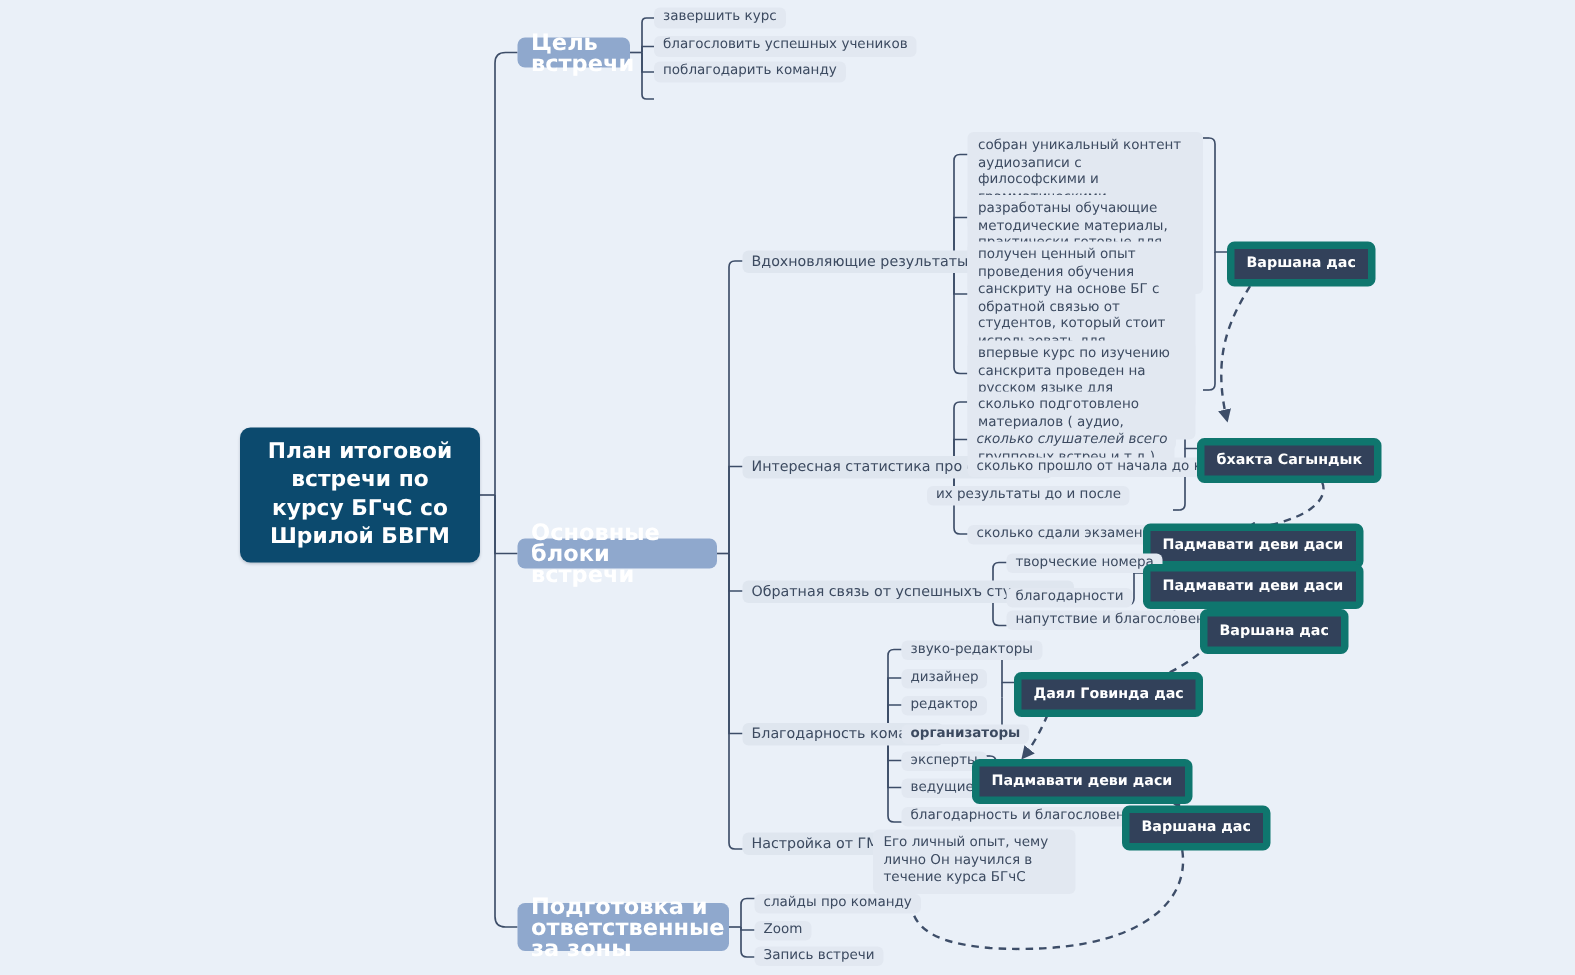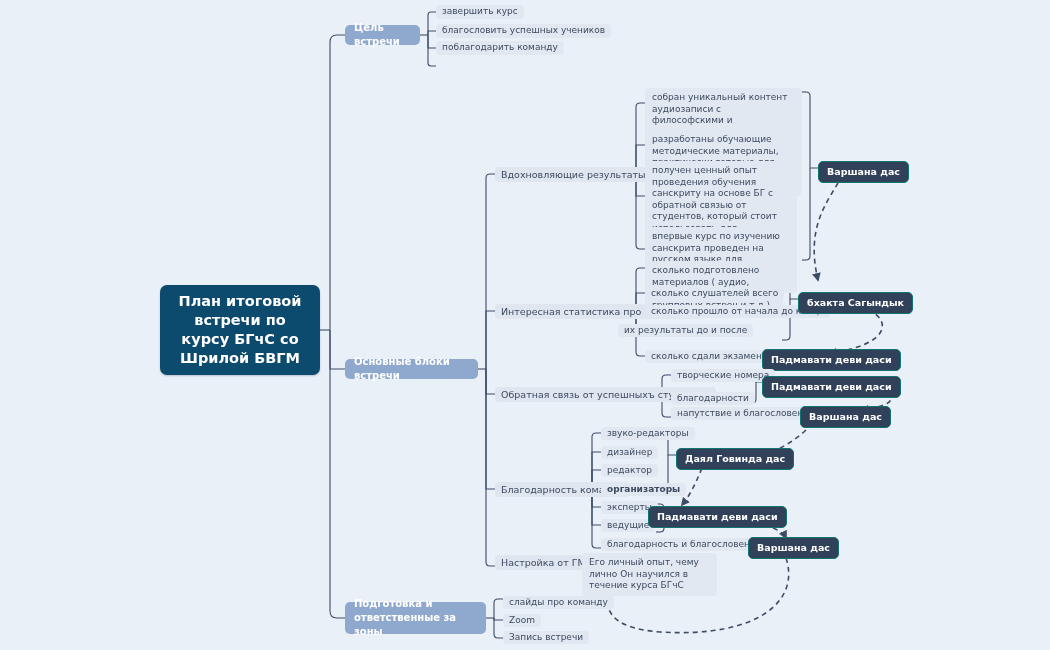--- a/index.html
+++ b/index.html
@@ -21,21 +21,21 @@
     font-weight:bold;font-size:14.5px;line-height:19px;
     text-align:center;
     display:flex;align-items:center;justify-content:center;
     padding:8px 10px;
     box-shadow:0 1px 2px rgba(40,55,80,.25);
   }
   
   .lvl1{
     background:#8fa8cd;color:#ffffff;
     border-radius:5px;
-    font-weight:bold;font-size:10px;line-height:14px;
+    font-weight:bold;font-size:15px;line-height:14px;
     display:flex;align-items:center;
     padding:5px 9px;
   }
   
   .lvl2{
     background:#dfe6ef;color:#3c4a60;
     border-radius:4px;
     font-size:9.5px;line-height:12px;
     display:flex;align-items:center;
     padding:3px 6px;
@@ -46,21 +46,21 @@
     background:#e2e8f1;color:#3c4a60;
     border-radius:4px;
     font-size:9px;line-height:11.5px;
     padding:3px 6px;
     display:flex;align-items:center;
   }
   .leaf.multi{display:block;padding:4px 7px;}
   
   .badge{
     background:#32415a;color:#ffffff;
-    border:1px solid #0f766e;
+    border:5px solid #0f766e;
     border-radius:5px;
     font-size:9.5px;line-height:12px;font-weight:bold;
     display:flex;align-items:center;justify-content:center;
     padding:4px 8px;white-space:nowrap;
   }
 </style>
 </head>
 <body>
 
 <div id="canvas">
@@ -187,21 +187,21 @@
 
   <div class="node lvl2" style="left:495px;top:167px;height:15px;">Вдохновляющие результаты курса БГчС</div>
   <div class="node leaf multi" style="left:645px;top:88px;width:157px;">собран уникальный контент аудиозаписи с философскими и грамматическими комментариями от ШБВГМ</div>
   <div class="node leaf multi" style="left:645px;top:130px;width:157px;">разработаны обучающие методические материалы, практически готовые для дальнейшего онлайн и оффлайн обучения</div>
   <div class="node leaf multi" style="left:645px;top:161px;width:152px;">получен ценный опыт проведения обучения санскриту на основе БГ с обратной связью от студентов, который стоит использовать для дальнейшего улучшения и адаптации курса под определенные аудитории</div>
   <div class="node leaf multi" style="left:645px;top:227px;width:152px;">впервые курс по изучению санскрита проведен на русском языке для вайшнавов и также широкой аудитории</div>
   <div class="node badge" style="left:818px;top:161px;">Варшана дас</div>
 
   <div class="node lvl2" style="left:495px;top:304px;height:15px;">Интересная статистика про студентов</div>
   <div class="node leaf multi" style="left:645px;top:261px;width:138px;">сколько подготовлено материалов ( аудио, методических, видео, групповых встреч и т.д.)</div>
-  <div class="node leaf" style="left:645px;top:287px;height:13px;">сколько слушателей всего</div>
+  <div class="node leaf" style="left:645px;top:287px;height:13px;font-style:italic;">сколько слушателей всего</div>
   <div class="node leaf" style="left:645px;top:305px;height:13px;">сколько прошло от начала до конца</div>
   <div class="node leaf" style="left:618px;top:324px;height:13px;">их результаты до и после</div>
   <div class="node leaf" style="left:645px;top:350px;height:13px;">сколько сдали экзамен</div>
   <div class="node badge" style="left:798px;top:292px;">бхакта Сагындык</div>
   <div class="node badge" style="left:762px;top:349px;">Падмавати деви даси</div>
 
   <div class="node lvl2" style="left:495px;top:387px;height:15px;">Обратная связь от успешныхъ студентов</div>
   <div class="node leaf" style="left:671px;top:369px;height:13px;">творческие номера</div>
   <div class="node leaf" style="left:671px;top:392px;height:13px;">благодарности</div>
   <div class="node leaf" style="left:671px;top:407px;height:13px;">напутствие и благословения от ГМ</div>

